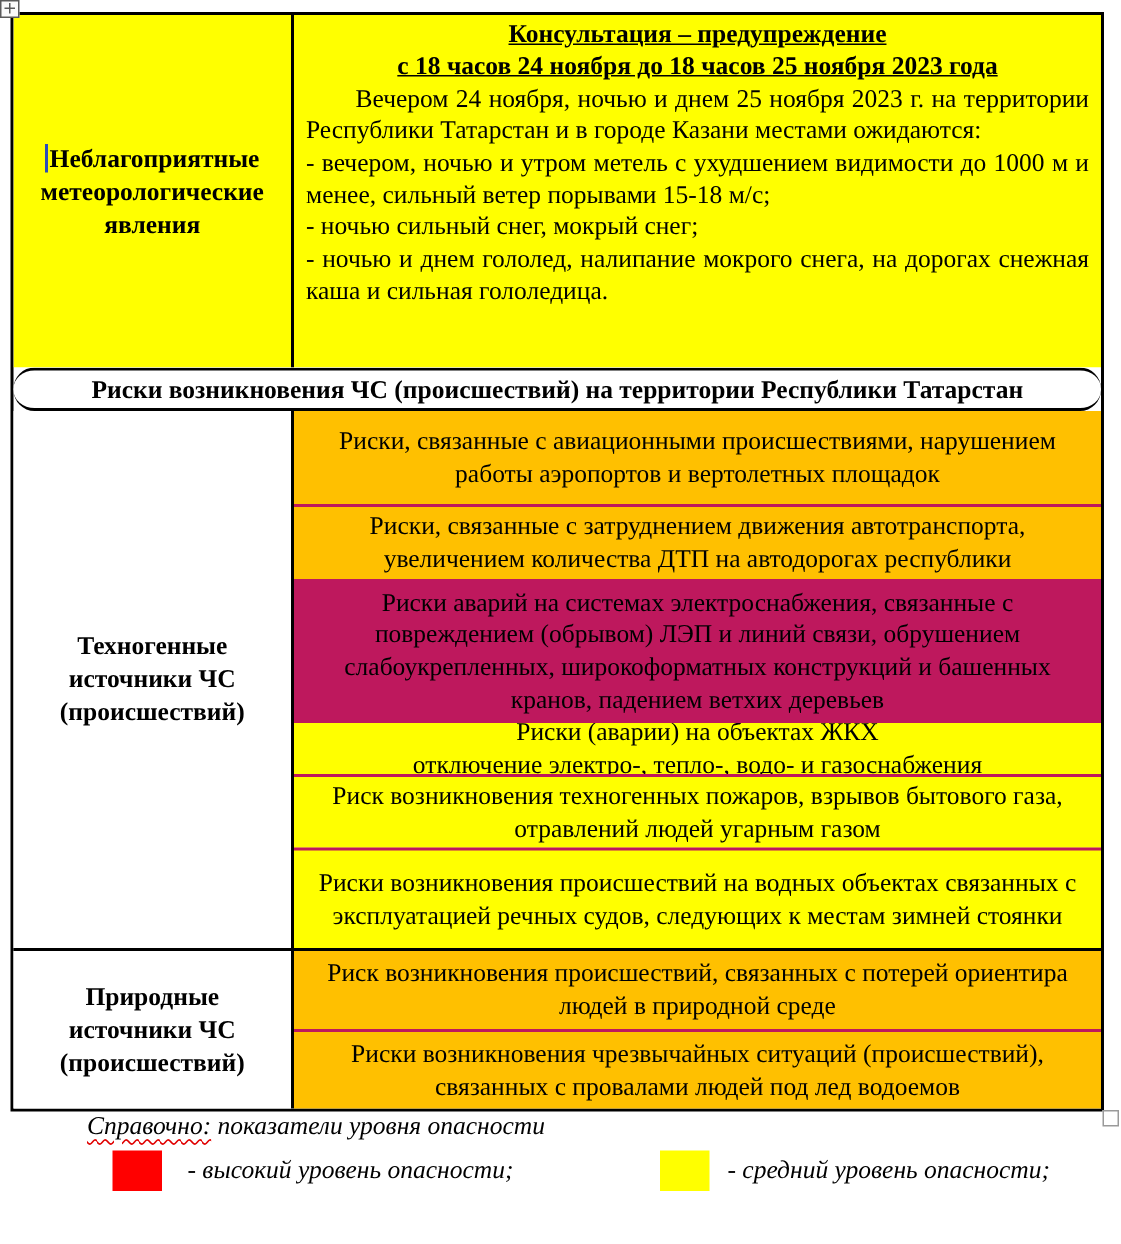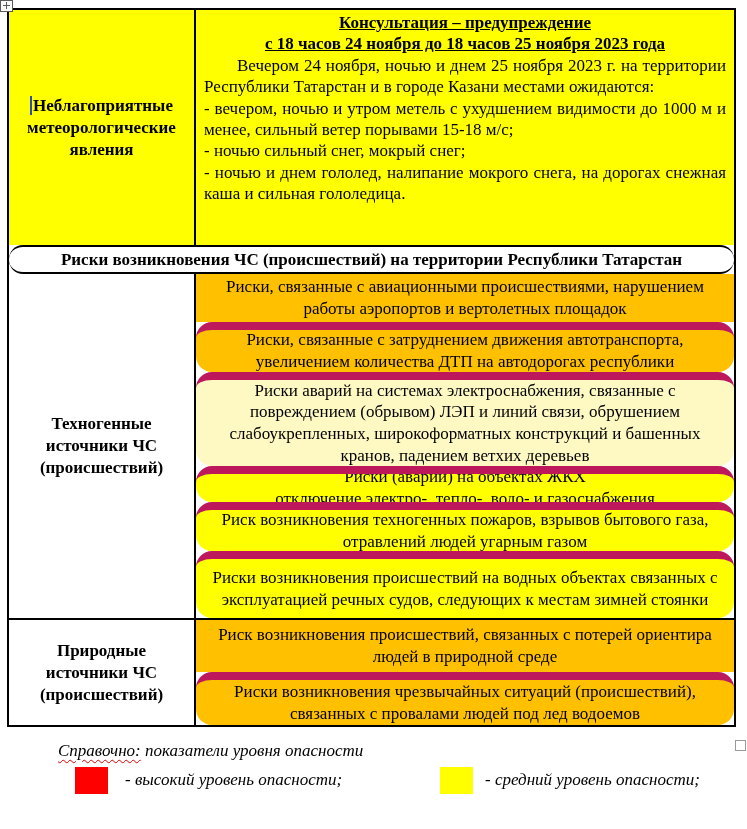--- a/index.html
+++ b/index.html
@@ -48,23 +48,23 @@
     font-weight:bold; font-size:17px; background:#fff;border-radius:14px;
   }
 
   
   .section-natural { border-top:2px solid #000; }
   .risk-row {
     box-sizing:border-box; display:flex; align-items:center; justify-content:center;
     text-align:center; font-size:17px; line-height:21.6px; padding:0 10px;
     white-space:pre-line; overflow:hidden;
   }
-  .risk-row + .risk-row { border-top:8px solid #be185d;border-radius:16px; }
+  .risk-row + .risk-row { border-top:2px solid #be185d; }
 
-  .h-aviation { height:48px; }
+  .h-aviation { height:62px; }
   .h-auto     { height:50px; }
   .h-power    { height:94px; }
   .h-jkh      { height:36px; }
   .h-fires    { height:49px; }
   .h-water    { height:67px; }
   .h-nat1     { height:52px; }
   .h-nat2     { height:53px; }
 
   
   .legend { position:absolute; left:0; top:741px; width:747px;margin-left:20px; }
@@ -116,21 +116,21 @@
     <span>Риски возникновения ЧС (происшествий) на территории Республики Татарстан</span>
   </div>
 
   <div class="split section-techno">
     <div class="cell-left">
       <span>Техногенные источники ЧС (происшествий)</span>
     </div>
     <div class="cell-right">
       <div class="risk-row h-aviation" style="background: rgb(255, 192, 0);">Риски, связанные с авиационными происшествиями, нарушением работы аэропортов и вертолетных площадок</div>
       <div class="risk-row h-auto" style="background: rgb(255, 192, 0);">Риски, связанные с затруднением движения автотранспорта, увеличением количества ДТП на автодорогах республики</div>
-      <div class="risk-row h-power" style="background: #fef9c3;">Риски аварий на системах электроснабжения, связанные с повреждением (обрывом) ЛЭП и линий связи, обрушением слабоукрепленных, широкоформатных конструкций и башенных кранов, падением ветхих деревьев</div>
+      <div class="risk-row h-power" style="background: #be185d;">Риски аварий на системах электроснабжения, связанные с повреждением (обрывом) ЛЭП и линий связи, обрушением слабоукрепленных, широкоформатных конструкций и башенных кранов, падением ветхих деревьев</div>
       <div class="risk-row h-jkh" style="background: rgb(255, 255, 0);">Риски (аварии) на объектах ЖКХ
 отключение электро-, тепло-, водо- и газоснабжения</div>
       <div class="risk-row h-fires" style="background: rgb(255, 255, 0);">Риск возникновения техногенных пожаров, взрывов бытового газа, отравлений людей угарным газом</div>
       <div class="risk-row h-water" style="background: rgb(255, 255, 0);">Риски возникновения происшествий на водных объектах связанных с эксплуатацией речных судов, следующих к местам зимней стоянки</div>
     </div>
   </div>
 
   <div class="split section-natural">
     <div class="cell-left">
       <span>Природные источники ЧС (происшествий)</span>

